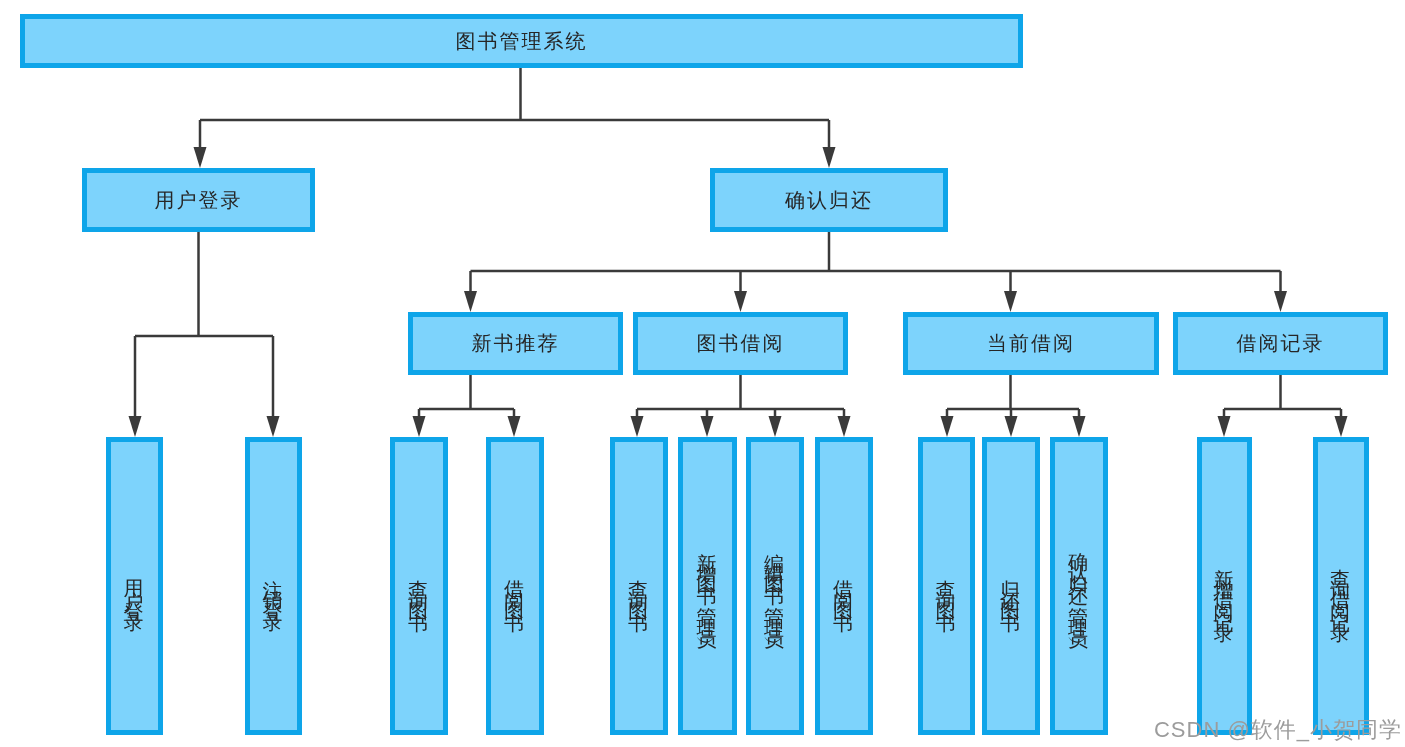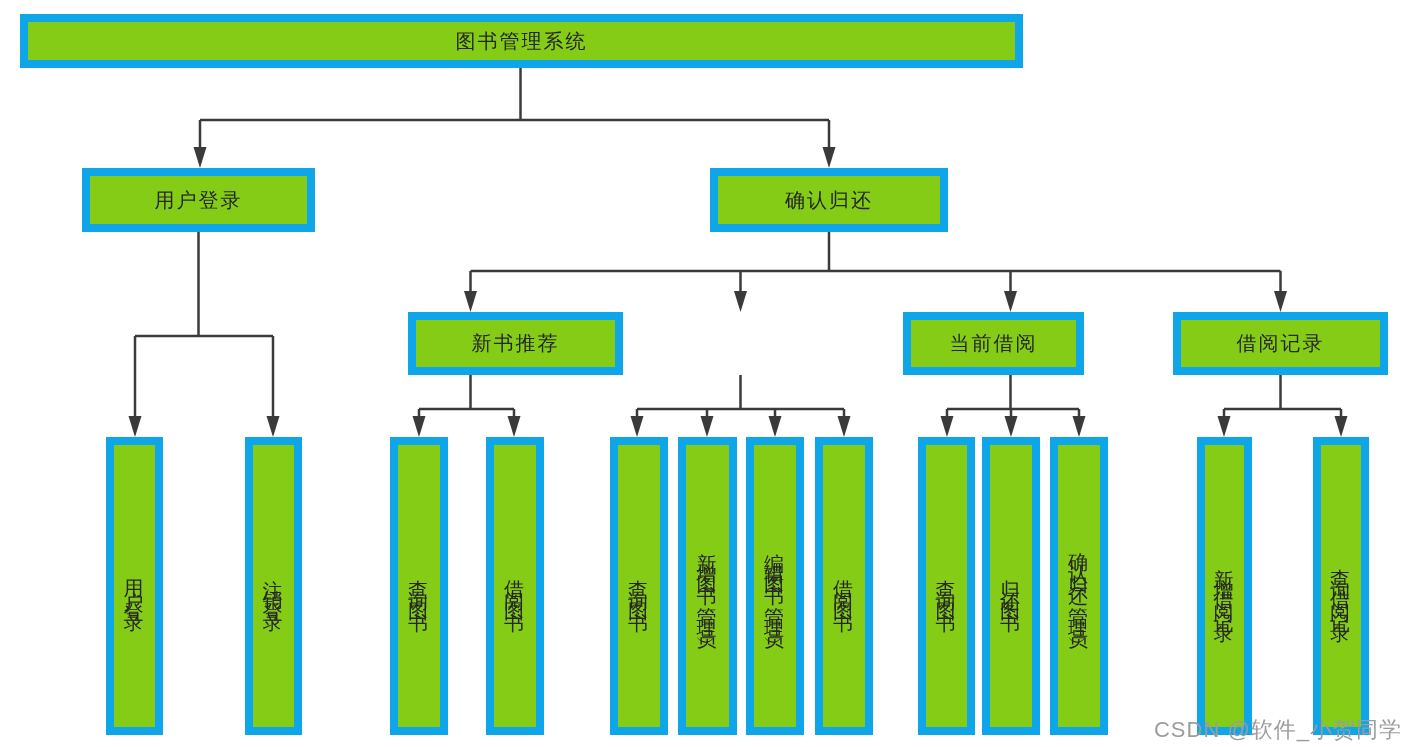--- a/index.html
+++ b/index.html
@@ -19,22 +19,22 @@
     position: absolute;
     left: 0;
     top: 0;
     width: 1405px;
     height: 747px;
     z-index: 1;
   }
   .box {
     position: absolute;
     box-sizing: border-box;
-    border: 8px solid #0ea5e9;
-    background: #84cc16;
+    border: 5px solid #0ea5e9;
+    background: #7dd3fc;
     color: #262626;
     display: flex;
     align-items: center;
     justify-content: center;
     font-size: 20px;
     letter-spacing: 2px;
     z-index: 2;
     white-space: nowrap;
   }
   .leaf {
@@ -132,21 +132,22 @@
       <polygon points="1334.5,416 1347.5,416 1341,437"></polygon>
     </g>
   </svg>
 
   <div class="box" style="left:20px; top:14px; width:1003px; height:54px;">图书管理系统</div>
 
   <div class="box" style="left:82px; top:168px; width:233px; height:64px;">用户登录</div>
   <div class="box" style="left:710px; top:168px; width:238px; height:64px;">确认归还</div>
 
   <div class="box" style="left:363px; top:312px; width:215px; height:63px;margin-left:45px;">新书推荐</div>
-  <div class="box" style="left:903px; top:312px; width:181px; height:63px;text-align:center;">当前借阅</div>
+  <div class="box" style="left:633px; top:312px; width:215px; height:63px;">图书借阅</div>
+  <div class="box" style="left:903px; top:312px; width:256px; height:63px;text-align:center;">当前借阅</div>
   <div class="box" style="left:1173px; top:312px; width:215px; height:63px;">借阅记录</div>
 
   <div class="box leaf" style="left:106px; top:437px; width:57px; height:298px;">用户登录</div>
   <div class="box leaf" style="left:245px; top:437px; width:57px; height:298px;">注销登录</div>
 
   <div class="box leaf" style="left:390px; top:437px; width:58px; height:298px;">查询图书</div>
   <div class="box leaf" style="left:486px; top:437px; width:58px; height:298px;">借阅图书</div>
 
   <div class="box leaf" style="left:610px; top:437px; width:58px; height:298px;">查询图书</div>
   <div class="box leaf" style="left:678px; top:437px; width:59px; height:298px;">新增图书（管理员）</div>

